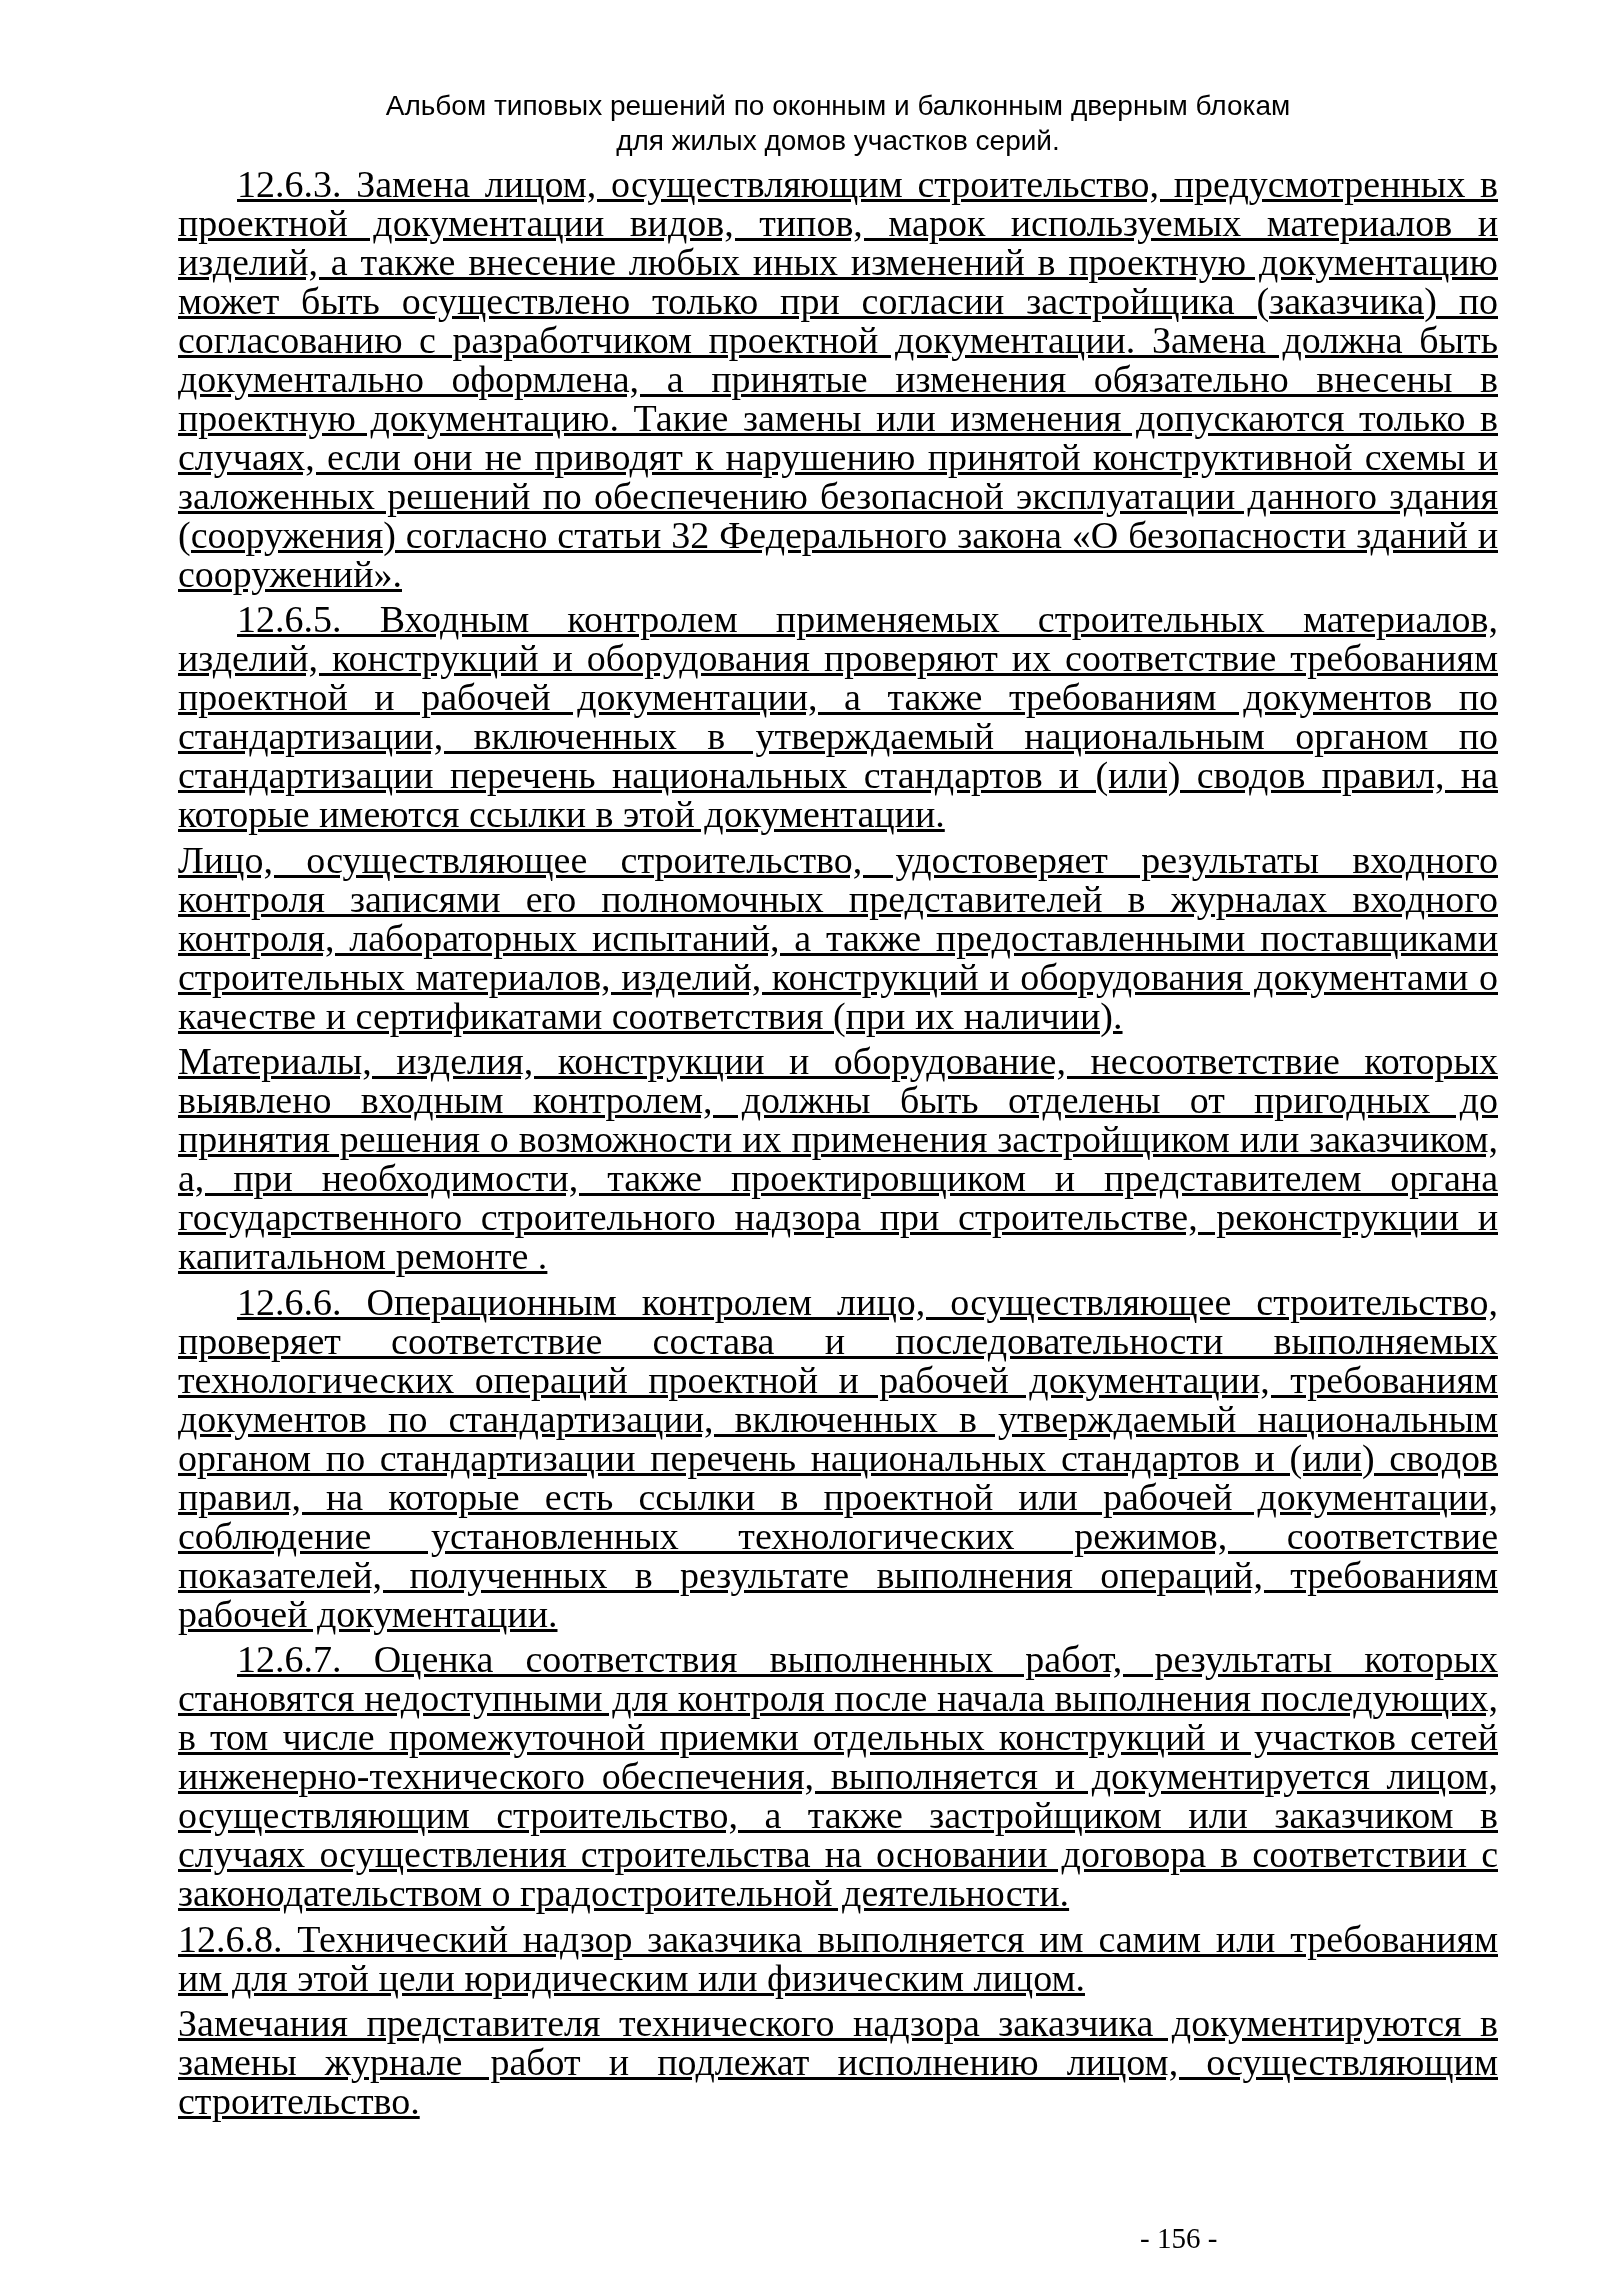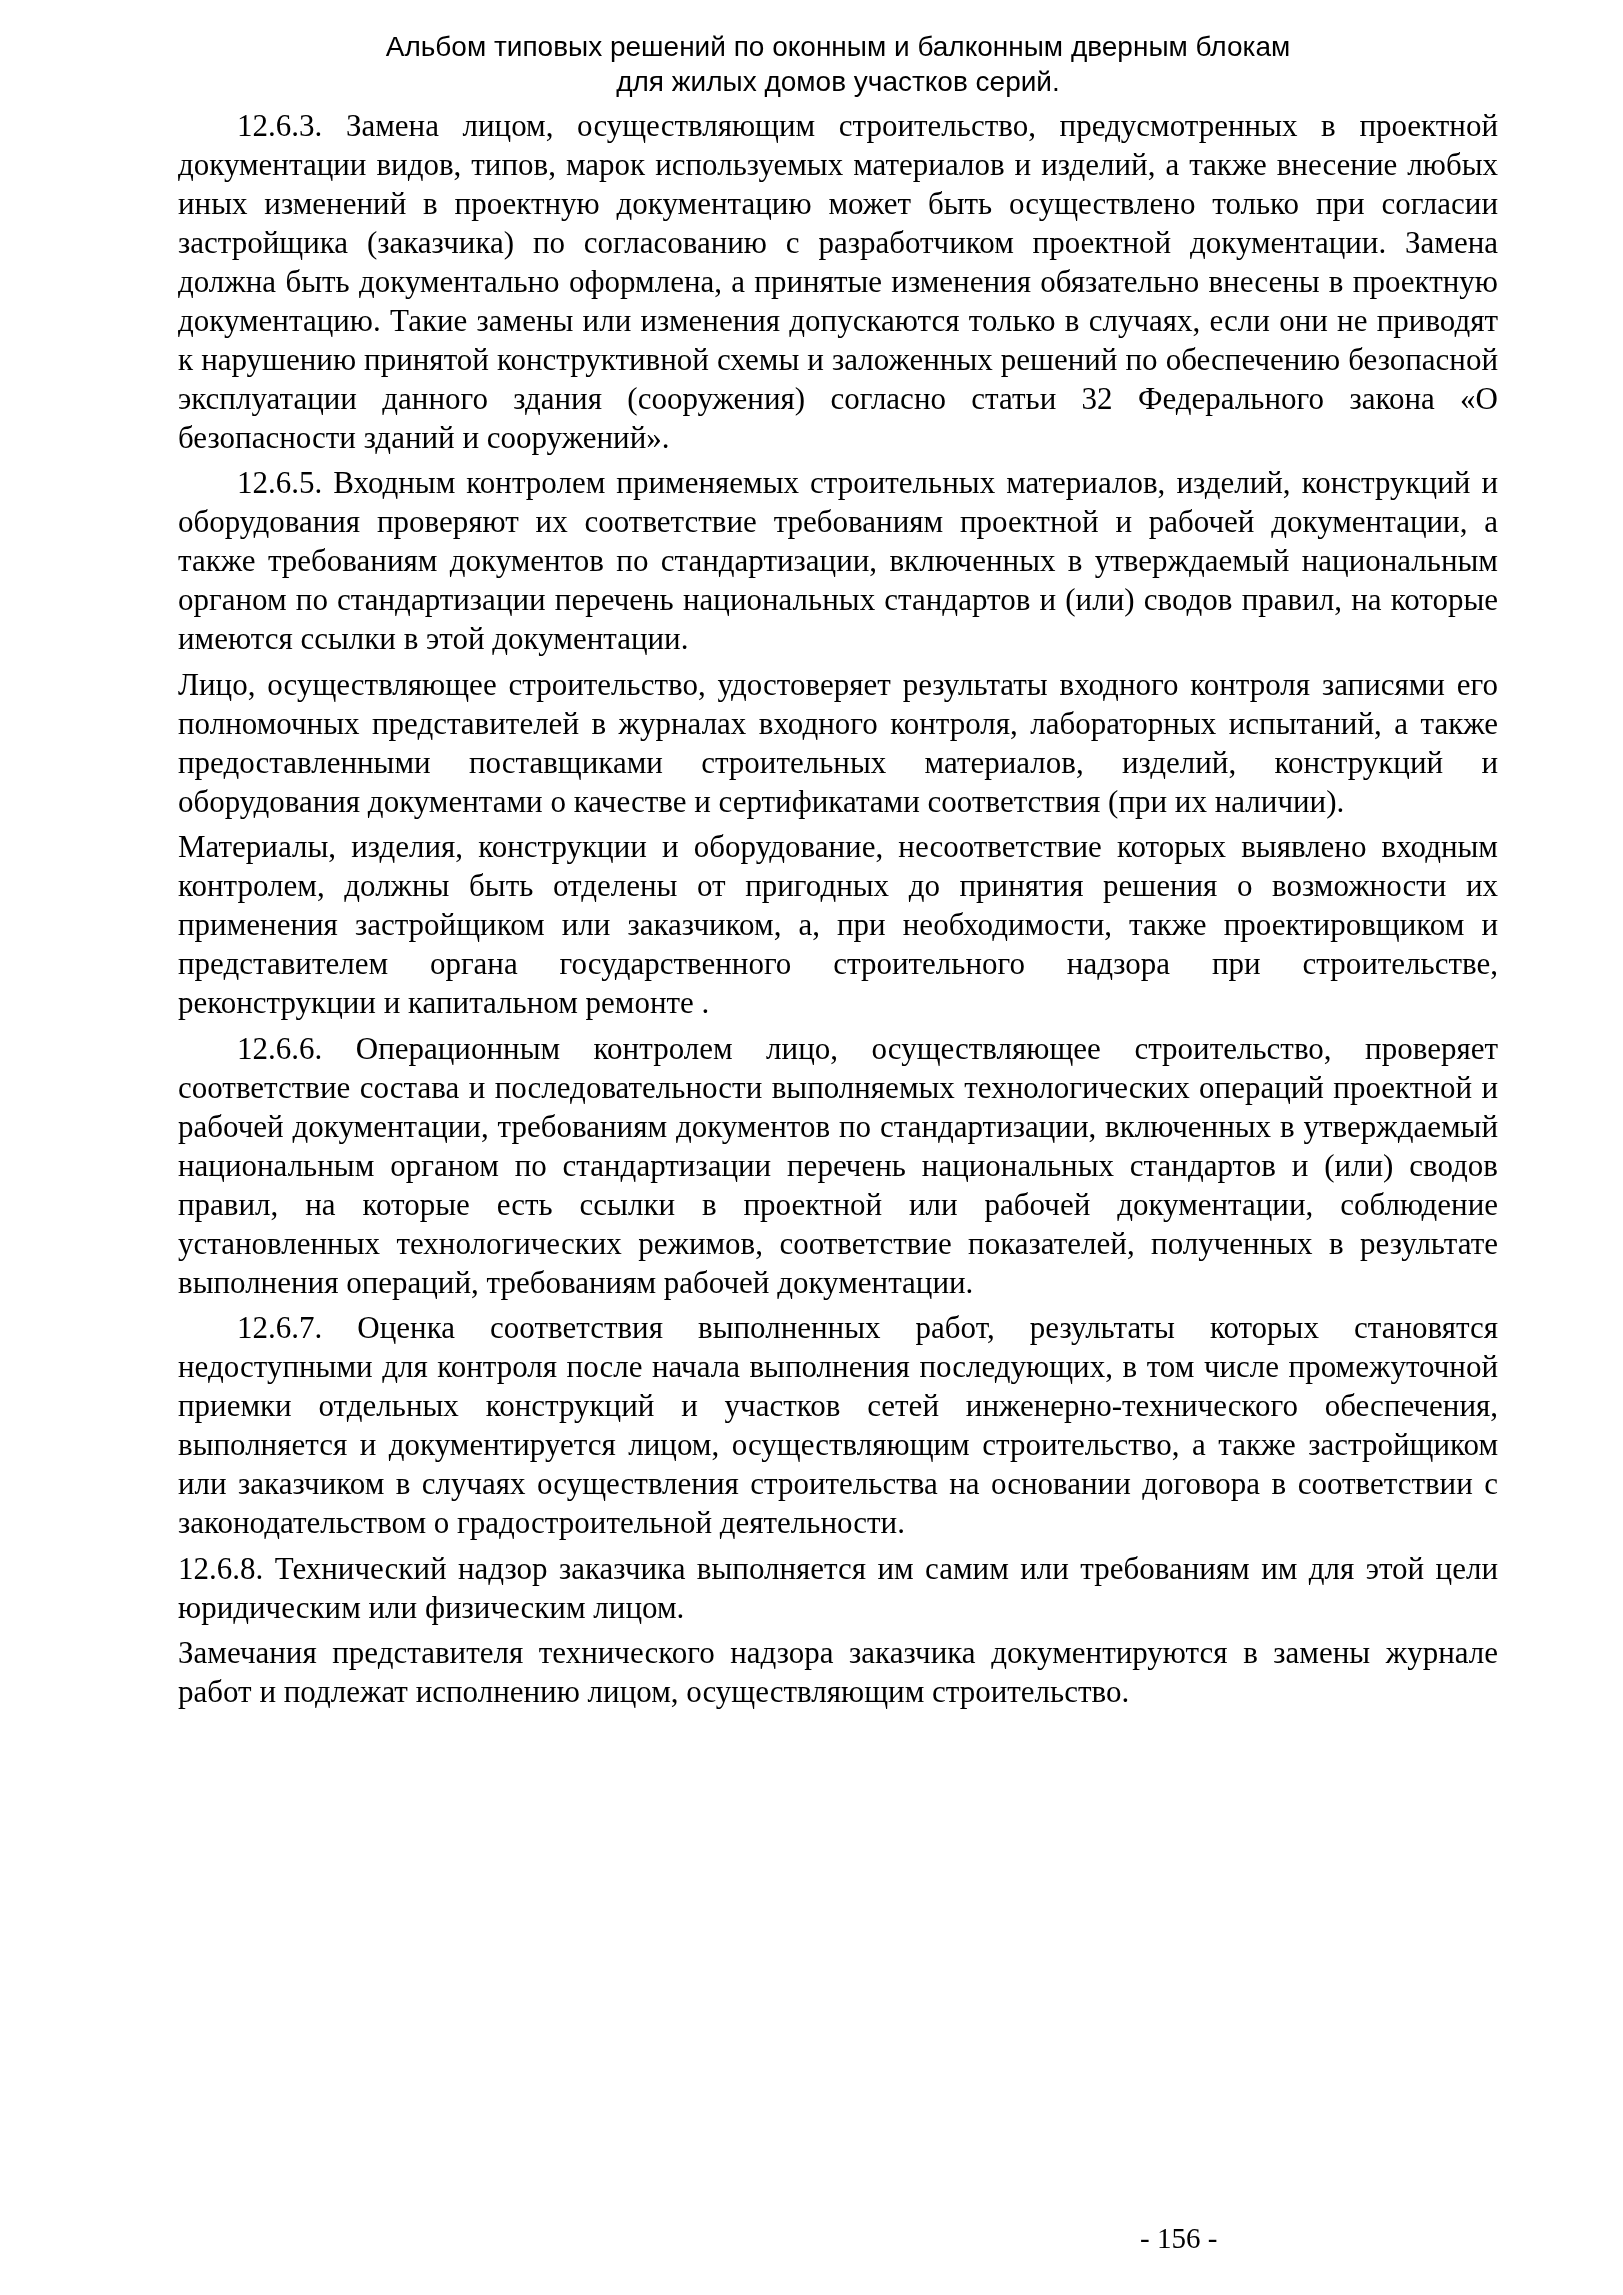--- a/index.html
+++ b/index.html
@@ -14,33 +14,34 @@
     color: #000000;
     font-family: "Liberation Serif", serif;
   }
   .page {
     position: absolute;
     top: 0;
     left: 0;
     width: 1624px;
     height: 2295px;
     box-sizing: border-box;
-    padding: 29px 126px 0 178px;
+    padding: 88px 126px 0 178px;
   }
   .doc-header {
     font-family: "Liberation Sans", sans-serif;
     font-size: 28px;
     line-height: 35px;
     text-align: center;
     margin-bottom: 6.5px;
   }
   .doc-body {
-    font-size: 31px;
+    font-size: 38px;
     line-height: 39px;
     text-align: justify;
+    text-decoration: underline;
   }
   .para {
     margin: 0 0 6.5px 0;
   }
   .para.indent {
     text-indent: 59px;
   }
   .para.noindent {
     text-indent: 0;
   }

